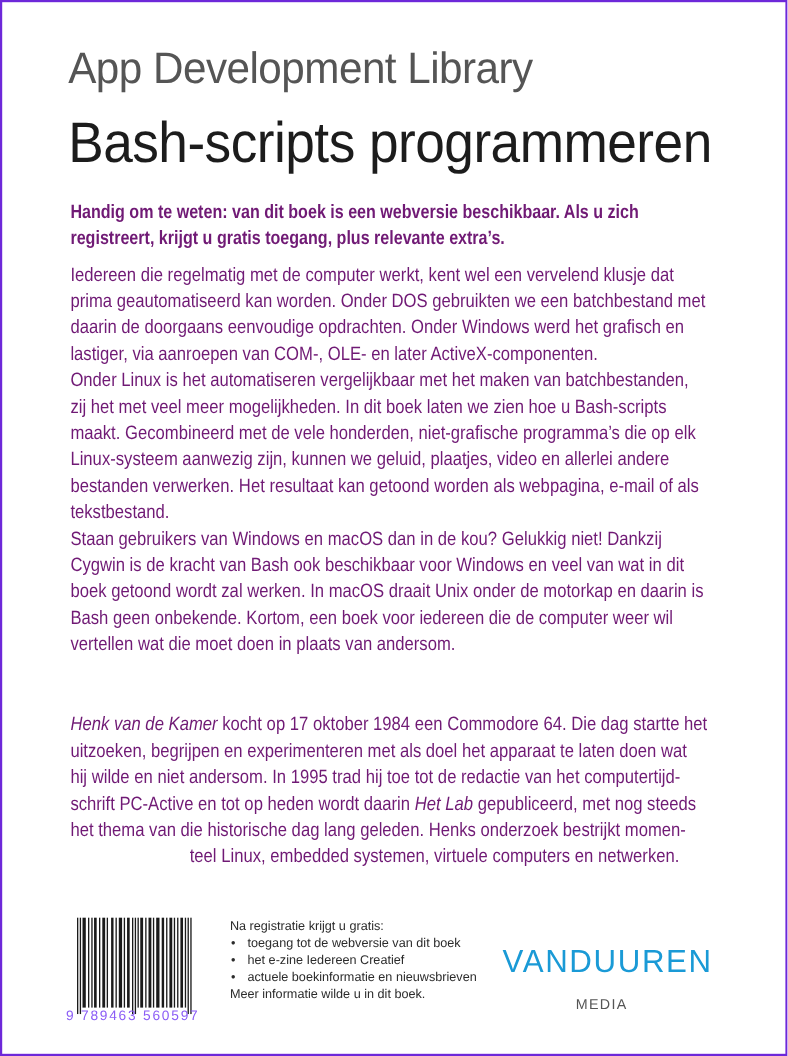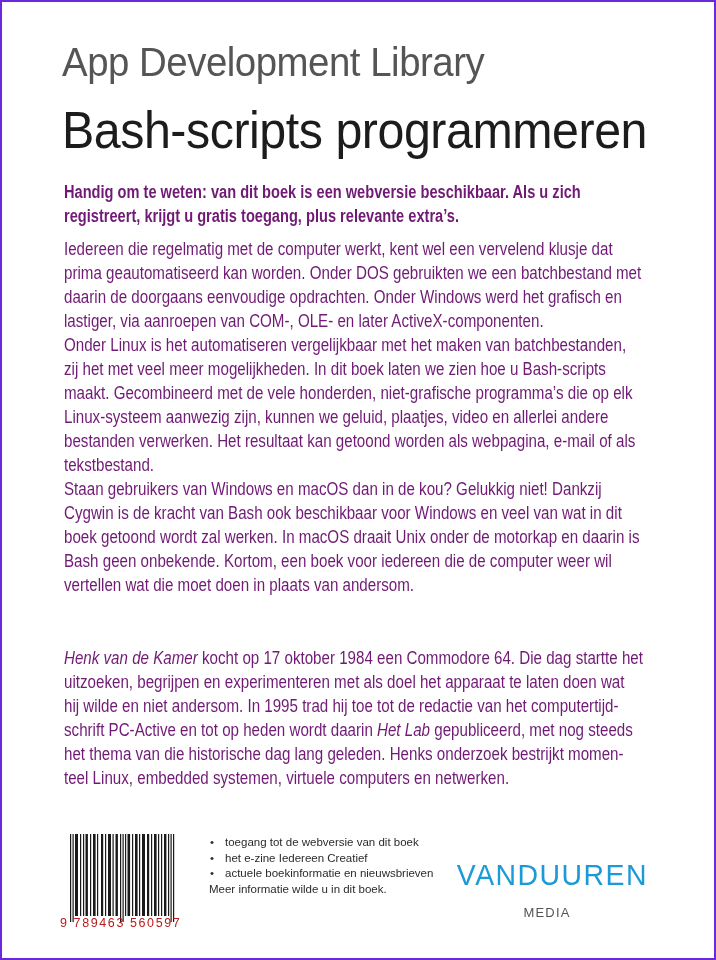--- a/index.html
+++ b/index.html
@@ -35,32 +35,32 @@
     position: absolute; left: 62px; width: 640px;
     font-size: 17.5px; line-height: 24.1px;
     color: #701a75;
   }
   .body p { margin: 0; white-space: nowrap; transform: scaleX(0.865); transform-origin: left; }
   .lead { top: 178px; font-weight: bold; }
   .lead p { transform: scaleX(0.835); }
   .p1 { top: 235px; }
   .p2 { top: 331px; }
   .p3 { top: 475px; }
-  .bio { top: 644px; }
+  .bio { top: 644px; text-align: right; }
   .bio em { font-style: italic; }
 
   .barcode {
     position: absolute; left: 58px; top: 832px;
     width: 125px; height: 98px;
   }
   .barcode svg { display: block; }
   .barcode-digits {
     position: absolute; left: 0; top: 82px; width: 125px;
     font-family: "Liberation Sans", sans-serif;
-    font-size: 12.5px; letter-spacing: 1.6px; color: #b91c1c;
+    font-size: 12.5px; letter-spacing: 1.6px; color: #8b5cf6;
     white-space: nowrap;
   }
 
   .register {
     position: absolute; left: 207px; top: 833px;
     font-size: 11.5px; line-height: 15.6px; color: #2b2b2b;
   }
   .register .reg-title { font-weight: bold; color: #1e1e1e; }
   .register ul { list-style: none; margin: 0; padding: 0; }
   .register li { position: relative; padding-left: 16px; }
@@ -159,20 +159,21 @@
         <rect x="104" y="0" width="2.4" height="82"></rect>
         <rect x="108" y="0" width="1.2" height="82"></rect>
         <rect x="110.5" y="0" width="1.2" height="88"></rect>
         <rect x="113" y="0" width="1.2" height="88"></rect>
       </g>
     </svg>
     <div class="barcode-digits">9 789463 560597</div>
   </div>
 
   <div class="register">
+    <div>Na registratie krijgt u gratis:</div>
     <ul>
       <li><span class="bullet">•</span><span>toegang tot de webversie van dit boek</span></li>
       <li><span class="bullet">•</span><span>het e-zine Iedereen Creatief</span></li>
       <li><span class="bullet">•</span><span>actuele boekinformatie en nieuwsbrieven</span></li>
     </ul>
     <div>Meer informatie wilde u in dit boek.</div>
   </div>
 
   <div class="logo">
     <div class="logo-main">VANDUUREN</div>

